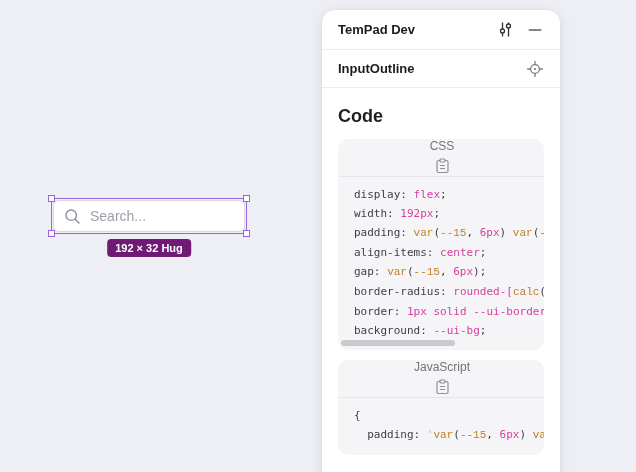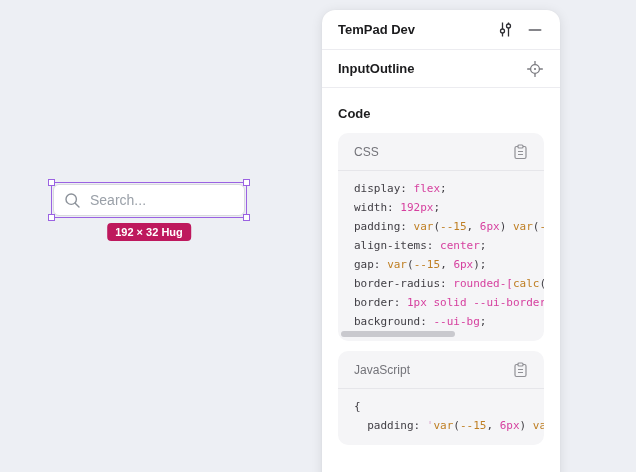--- a/index.html
+++ b/index.html
@@ -6,21 +6,21 @@
   html, body { width: 636px; height: 472px; overflow: hidden; }
   body {
     position: relative;
     background: #edeff4;
     font-family: "Liberation Sans", sans-serif;
     color: #1e1e1f;
   }
 
   
   .selection-wrap {
-    position: absolute; left: 51px; top: 182px;
+    position: absolute; left: 51px; top: 198px;
     width: 196px; height: 36px;
     border: 1px solid #9b62e2;
   }
   .figma-input {
     position: absolute; inset: 1px;
     background: #ffffff;
     border: 1px solid #d9d9de;
     border-radius: 6px;
     display: flex; align-items: center;
     padding: 0 10px; gap: 9px;
@@ -32,21 +32,21 @@
     position: absolute; width: 7px; height: 7px;
     background: #ffffff; border: 1px solid #9b62e2;
   }
   .handle.nw { left: -4px; top: -4px; }
   .handle.ne { right: -4px; top: -4px; }
   .handle.sw { left: -4px; bottom: -4px; }
   .handle.se { right: -4px; bottom: -4px; }
   .size-badge {
     position: absolute; left: 50%; top: calc(100% + 6px);
     transform: translateX(-50%);
-    background: #be185d; color: #ffffff;
+    background: #701a75; color: #ffffff;
     font-size: 11px; font-weight: bold;
     padding: 3px 8px; border-radius: 4px;
     white-space: nowrap;
   }
 
   
   .panel {
     position: absolute; left: 322px; top: 10px;
     width: 238px; height: 478px;
     background: #ffffff;
@@ -64,47 +64,48 @@
   .panel-title, .component-name {
     flex: 1; font-size: 13px; font-weight: bold; color: #1c1c1e;
   }
   .icon-btn {
     display: flex; align-items: center; justify-content: center;
     width: 20px; height: 20px; cursor: pointer;
   }
   .panel-header .icon-btn + .icon-btn { margin-left: 10px; }
 
   .content { padding: 13px 16px 0; }
-  .section-title { font-size: 13px; font-weight: bold; margin: 5px 0 12px; }
+  .section-title { font-size: 18px; font-weight: bold; margin: 5px 0 12px; }
 
   .code-block {
     background: #f5f5f7;
     border-radius: 10px;
     margin-bottom: 10px;
     position: relative;
     overflow: hidden;
   }
   .code-block-header {
     height: 38px; display: flex; align-items: center;
     padding: 0 14px 0 16px;
     border-bottom: 1px solid #e6e6ea;
+    flex-direction: column;
   }
   .code-block-label { flex: 1; font-size: 12px; color: #737379; }
   .code-area {
     padding: 8px 0 10px 16px;
     overflow: hidden;
   }
   .code-line {
     font-family: "DejaVu Sans Mono", monospace;
     font-size: 11px; line-height: 19px;
     white-space: pre;
   }
   .tok-p { color: #403e44; }
   .tok-v { color: #d6409f; }
-  .tok-f { color: #bf7f24; }
+  .tok-f { color: #bf7f24; font-family: Liberation Mono, monospace; }
   .tok-q { color: #dba9cc; }
 
   .h-scrollbar {
     position: absolute; left: 3px; bottom: 4px;
     width: 114px; height: 6px;
     background: #c9c9ce; border-radius: 3px;
     cursor: pointer;
   }
 
   svg { display: block; }

